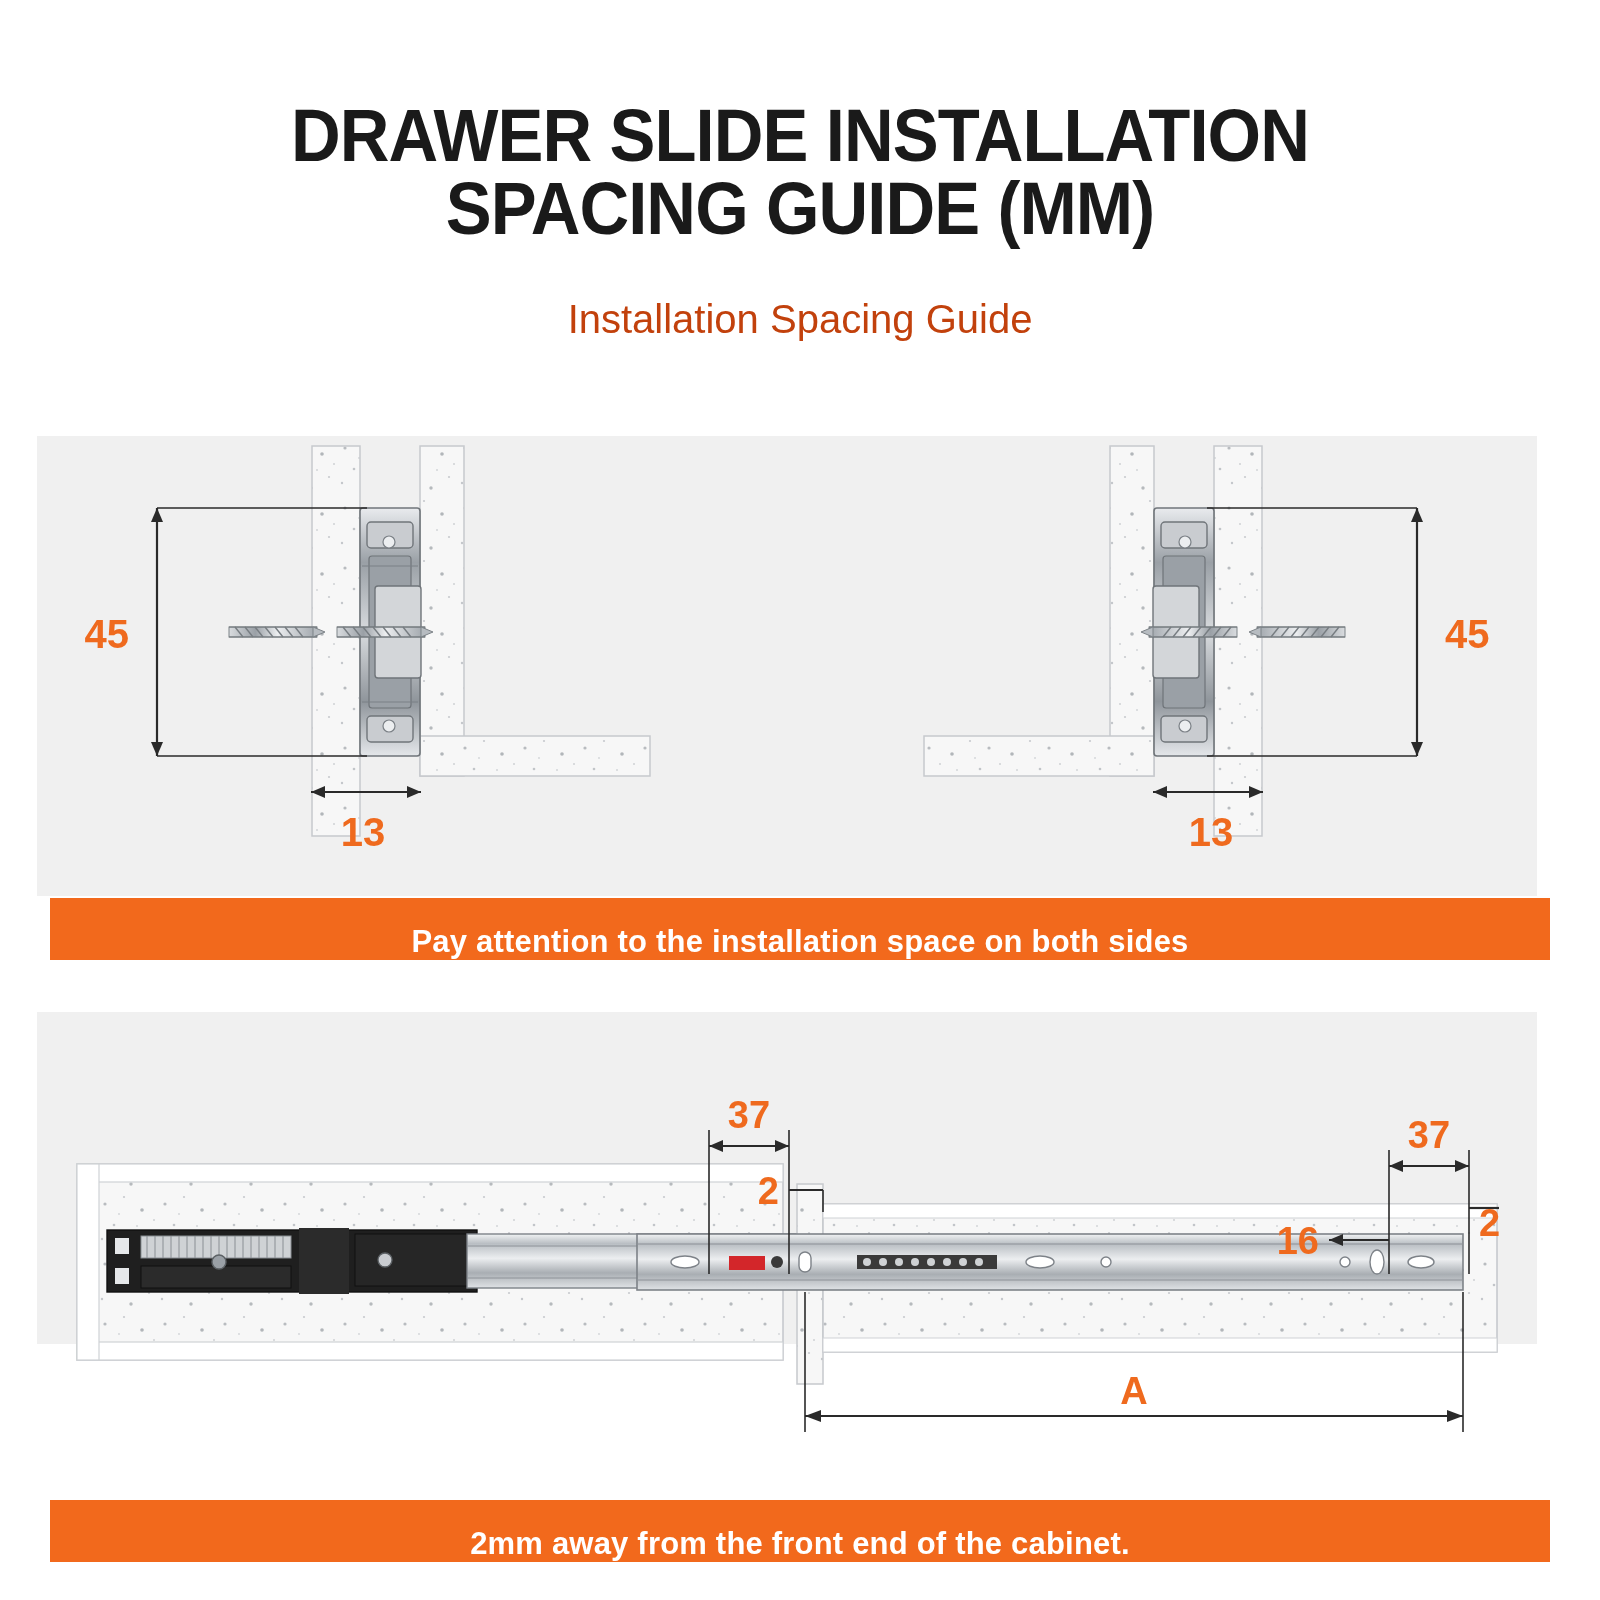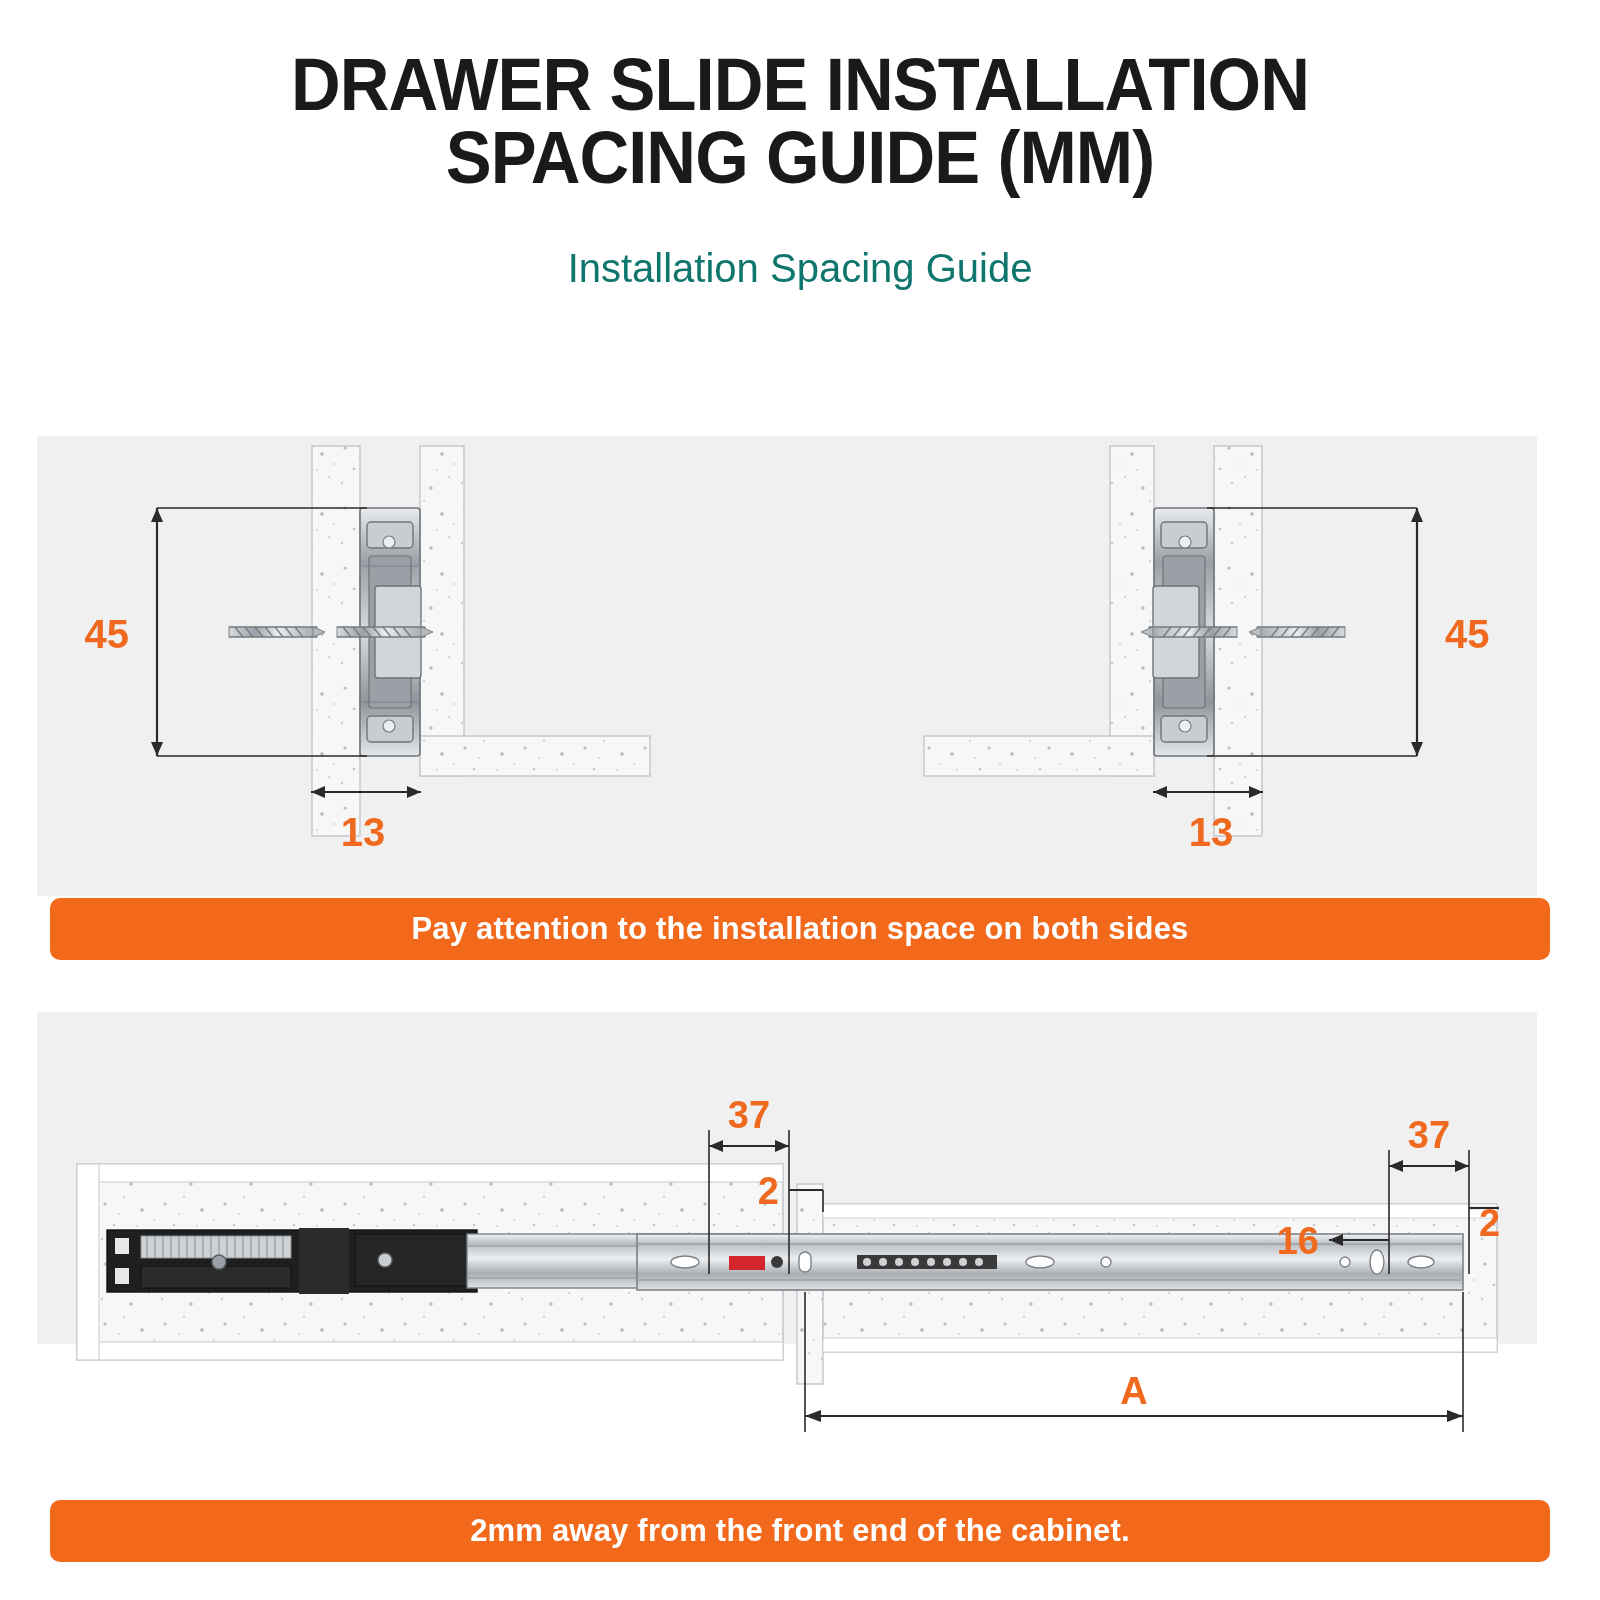--- a/index.html
+++ b/index.html
@@ -11,38 +11,38 @@
     width: 1600px;
     height: 1600px;
     font-family: "Liberation Sans", sans-serif;
     color: #1a1a1a;
     overflow: hidden;
     position: relative;
   }
 
   
   .header {
-    padding-top: 49px;
+    padding-top: 100px;
     text-align: center;
   }
   .title {
     font-family: "Liberation Sans", sans-serif;
     font-weight: bold;
     font-size: 74px;
     line-height: 0.98;
     letter-spacing: -1px;
     color: #1a1a1a;
     transform: scaleX(0.93);
     margin: 0 auto;
     max-width: 1250px;
   }
   .subtitle {
     margin-top: 52px;
     font-size: 40px;
-    color: #0f766e;
+    color: #c2410c;
     font-weight: 400;
   }
 
   
   .panel {
     position: absolute;
     left: 37px;
     width: 1500px;
     background: #f0f0f0;
     box-sizing: border-box;
@@ -53,25 +53,24 @@
   .caption-bar {
     position: absolute;
     left: 50px;
     width: 1500px;
     height: 62px;
     background: #f2691c;
     color: #ffffff;
     font-size: 31px;
     font-weight: bold;
     display: flex;
-    align-items: center;
+    align-items: flex-end;
     justify-content: center;
     letter-spacing: 0.2px;
     box-sizing: border-box;
-    border-radius: 10px;
   }
   #caption-top { top: 898px; }
   #caption-bottom { top: 1500px; }
 
   svg { display: block; }
 
   .dimlabel {
     font-family: "Liberation Sans", sans-serif;
     font-weight: bold;
     fill: #ef6a1e;

